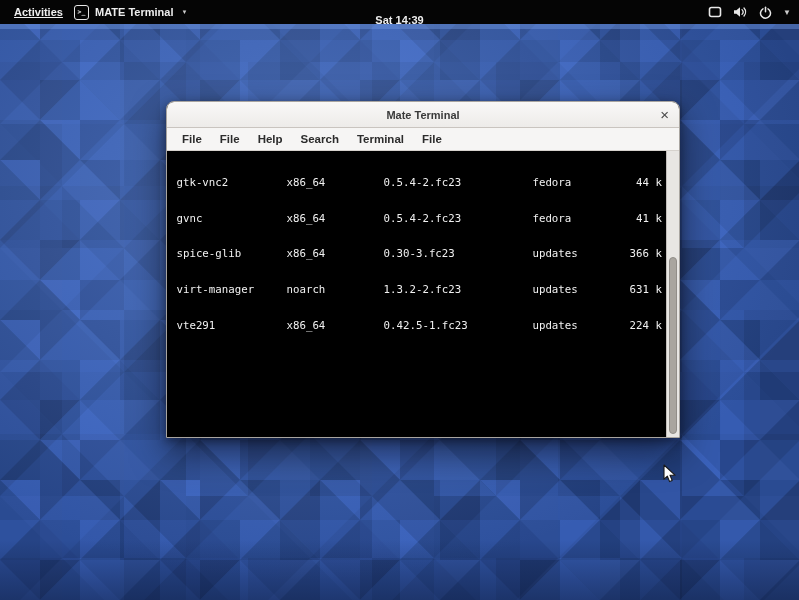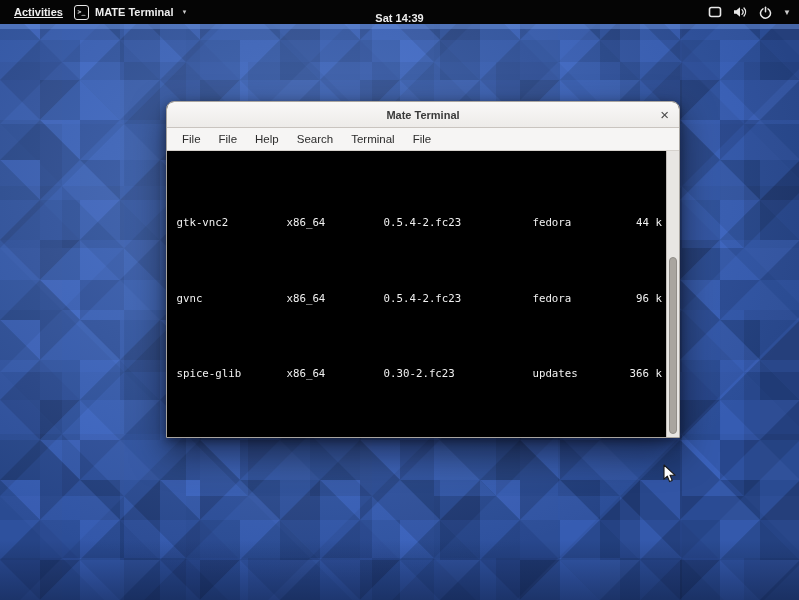--- a/index.html
+++ b/index.html
@@ -11,44 +11,44 @@
 
   
   .topbar{position:absolute;top:0;left:0;right:0;height:24px;background:#050505;
           color:#eeeeee;z-index:6;font-size:11px;font-weight:bold;}
   .tb-activities{position:absolute;left:10px;top:0;height:24px;display:flex;align-items:center;padding:0 4px;text-decoration:underline;}
   .tb-appmenu{position:absolute;left:70px;top:0;height:24px;display:flex;align-items:center;gap:6px;padding:0 4px;}
   .tb-appicon{width:13px;height:13px;border:1.4px solid #e6e6e6;border-radius:3px;
               display:flex;align-items:center;justify-content:center;
               font-family:"DejaVu Sans Mono",monospace;font-size:6.5px;line-height:1;color:#e6e6e6;font-weight:bold;}
   .tb-caret{font-size:6px;color:#cccccc;margin-left:2px;}
-  .tb-clock{position:absolute;left:50%;top:0;transform:translateX(-50%);height:24px;display:flex;align-items:flex-end;}
+  .tb-clock{position:absolute;left:50%;top:8px;transform:translateX(-50%);height:24px;display:flex;align-items:center;}
   .tb-tray{position:absolute;right:8px;top:0;height:24px;display:flex;align-items:center;gap:11px;}
   .tb-tray svg{display:block;}
   .tb-tray-caret{font-size:8px;color:#cccccc;}
 
   
   .window{position:absolute;left:166px;top:101px;width:514px;height:337px;z-index:3;
           box-sizing:border-box;border:1px solid #a9a5a0;border-radius:8px 8px 0 0;
           box-shadow:0 14px 34px rgba(0,0,10,0.55), 0 3px 10px rgba(0,0,10,0.4);
           background:#000;}
   .titlebar{height:26px;box-sizing:border-box;border-bottom:1px solid #c9c4bf;
             background:linear-gradient(#f9f8f7,#edebe9);border-radius:7px 7px 0 0;
             display:flex;align-items:center;justify-content:center;position:relative;
             font-size:11px;font-weight:bold;color:#3a3a3a;}
   .close-btn{position:absolute;right:10px;top:0;height:24px;display:flex;align-items:center;
              font-size:15px;color:#4a4a4a;font-weight:normal;}
   .menubar{height:23px;box-sizing:border-box;border-bottom:1px solid #d6d2cd;background:#f6f5f4;
-           display:flex;align-items:center;padding-left:6px;font-size:11.5px;color:#2c2c2c;}
+           display:flex;align-items:center;padding-left:6px;font-size:11.5px;color:#2c2c2c;font-weight:bold;}
   .menu-item{padding:0 9px;height:100%;display:flex;align-items:center;}
   .term-wrap{height:286px;background:#000000;display:flex;}
   .term-lines{flex:1;overflow:hidden;padding:2px 0 0 3px;
               font-family:"DejaVu Sans Mono",monospace;font-size:10.75px;line-height:11.9px;
               color:#f1f1f1;white-space:pre;}
-  .tline{height:11.9px;margin-top:40px;}
+  .tline{height:11.9px;}
   .term-scrollbar{width:13px;position:relative;background:#e8e6e3;border-left:1px solid #c2beba;box-sizing:border-box;}
   .term-thumb{position:absolute;left:2px;right:2px;top:37%;height:62%;border-radius:4px;
               background:#a9a59f;border:1px solid #918d88;box-sizing:border-box;}
 
   
   .cursor{position:absolute;left:663px;top:464px;z-index:10;}
 </style>
 </head>
 <body>
 
@@ -146,22 +146,24 @@
       <span class="menu-item">File</span>
       <span class="menu-item">File</span>
       <span class="menu-item">Help</span>
       <span class="menu-item">Search</span>
       <span class="menu-item">Terminal</span>
       <span class="menu-item">File</span>
     </div>
     <div class="term-wrap">
       <div class="term-lines">
         <div class="tline"> gtk-vnc2         x86_64         0.5.4-2.fc23           fedora          44 k</div>
-        <div class="tline"> gvnc             x86_64         0.5.4-2.fc23           fedora          96 k</div>
-        <div class="tline"> spice-glib       x86_64         0.30-2.fc23            updates        366 k</div>
+        <div class="tline"> gvnc             x86_64         0.5.4-2.fc23           fedora          41 k</div>
+        <div class="tline"> spice-glib       x86_64         0.30-3.fc23            updates        366 k</div>
+        <div class="tline"> virt-manager     noarch         1.3.2-2.fc23           updates        631 k</div>
+        <div class="tline"> vte291           x86_64         0.42.5-1.fc23          updates        224 k</div>
         
         
         
         
         
         
         
         
         
         

